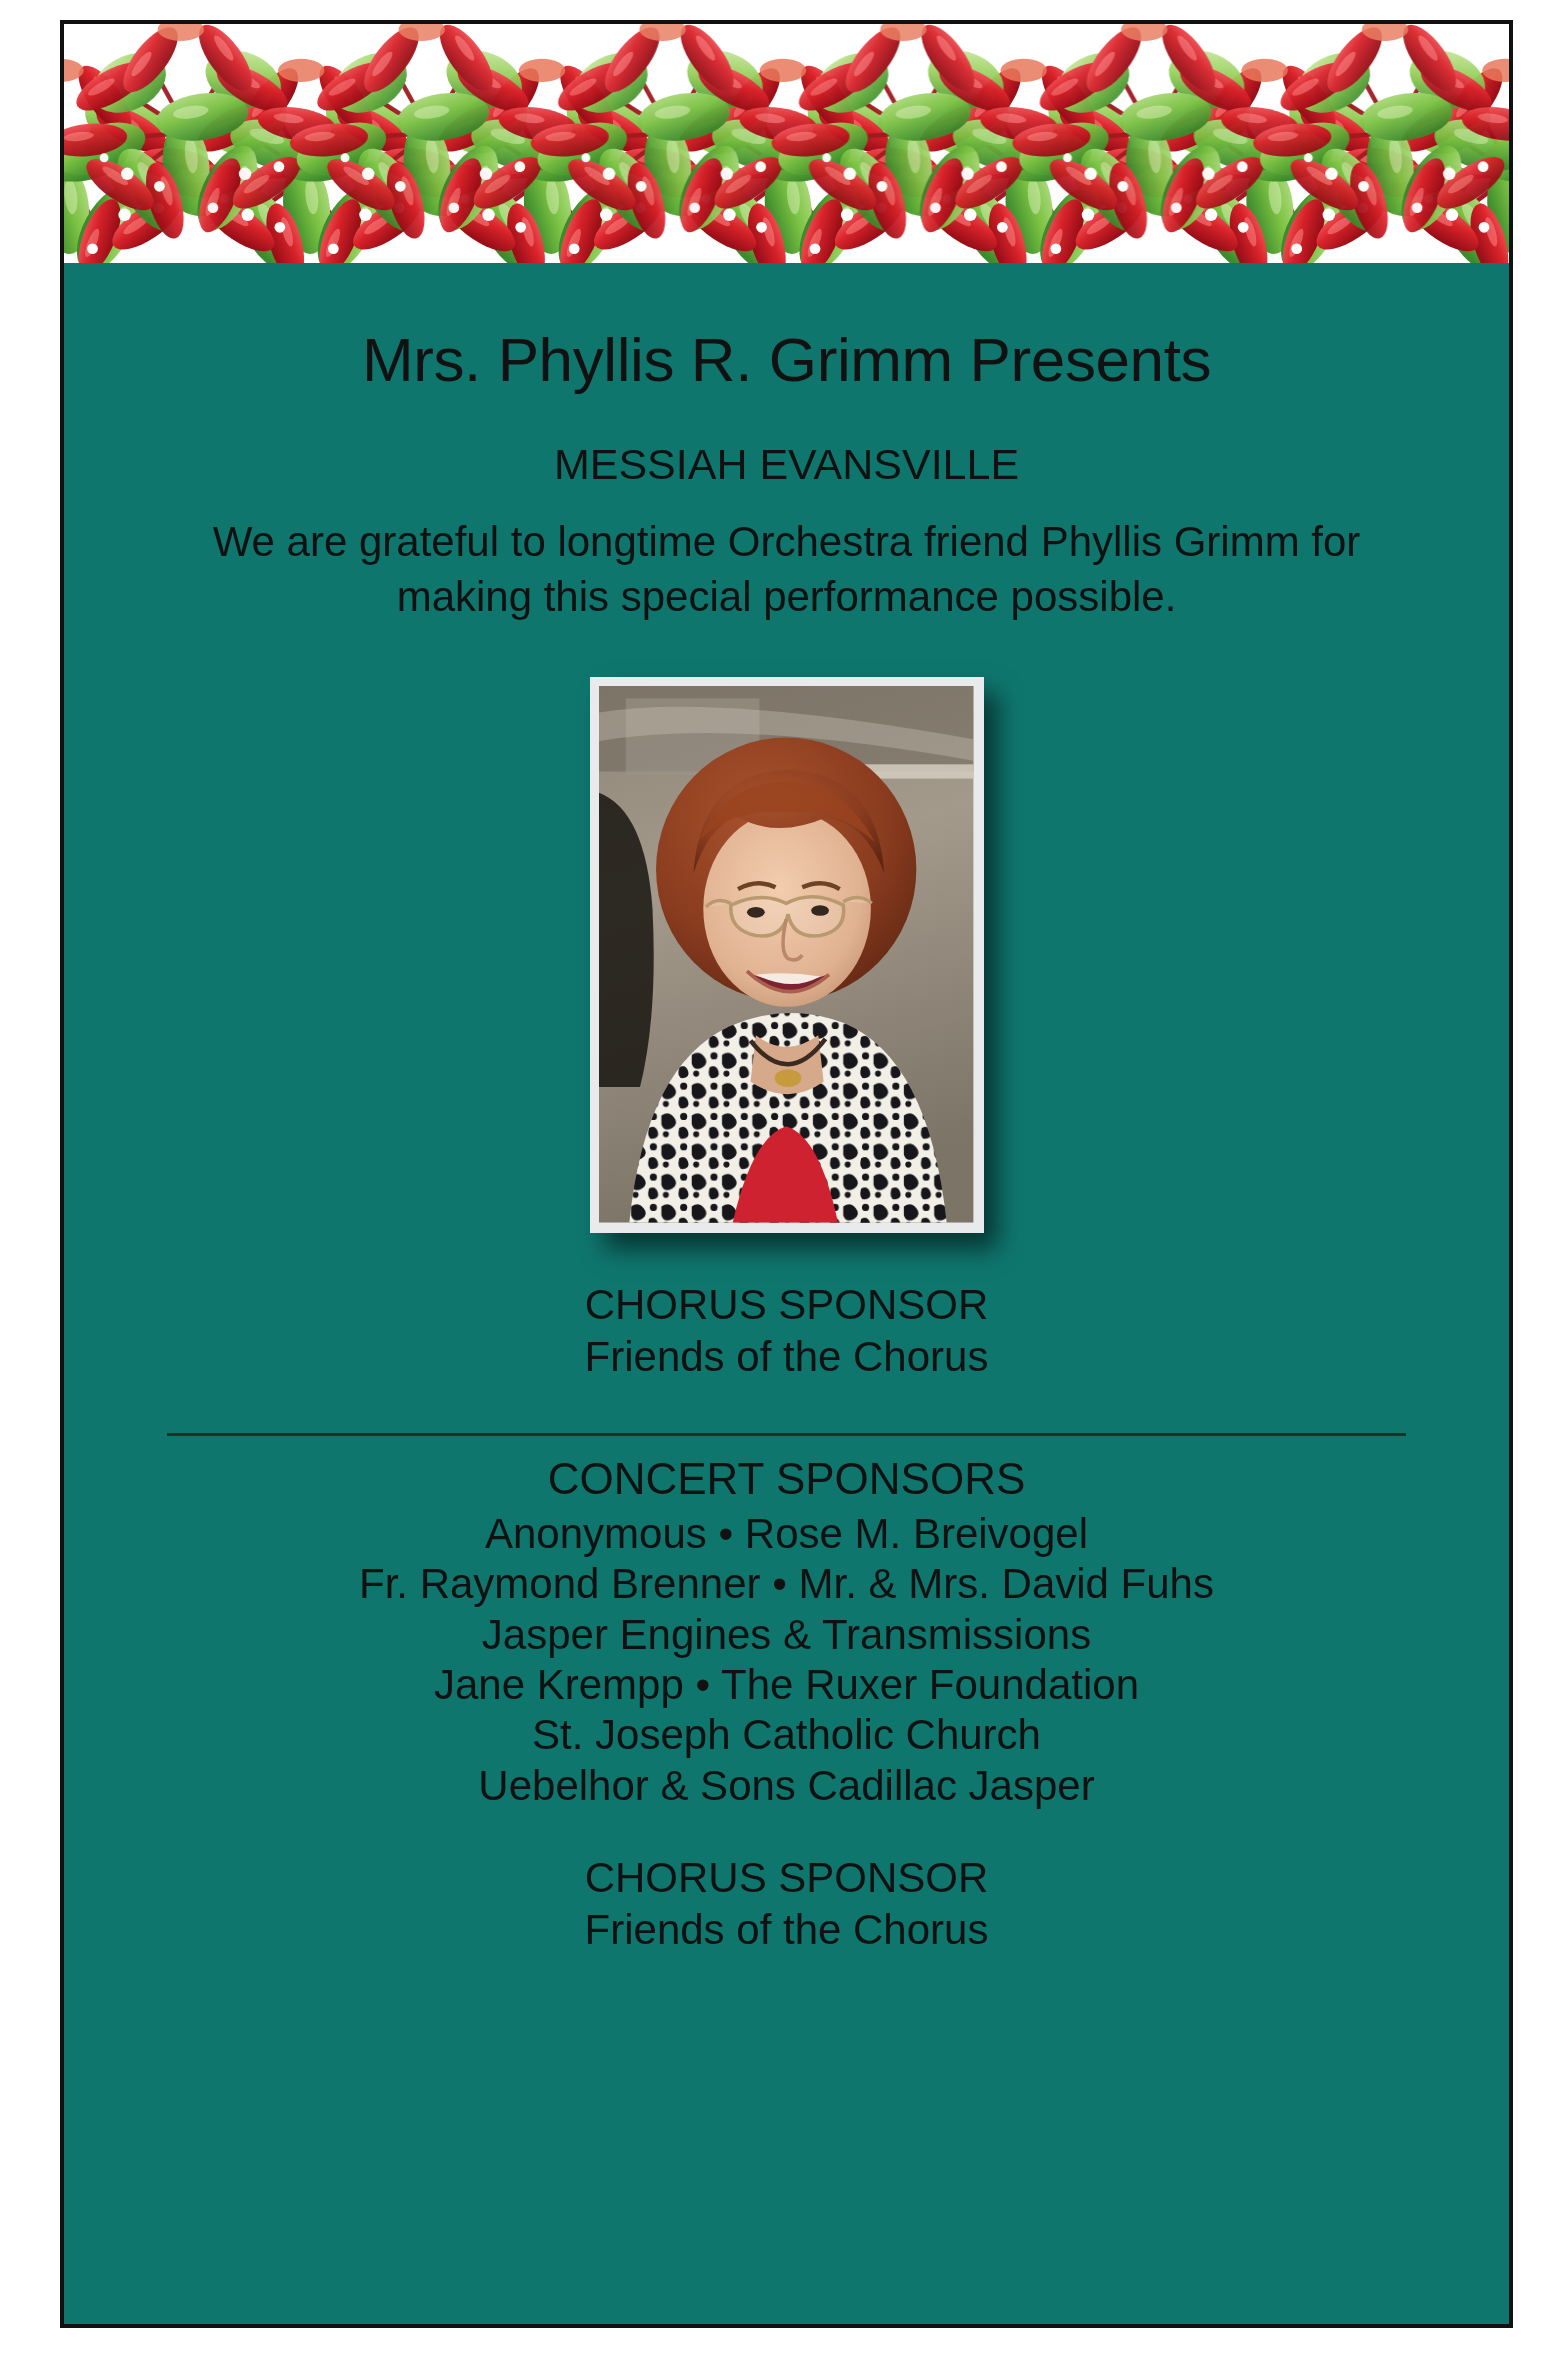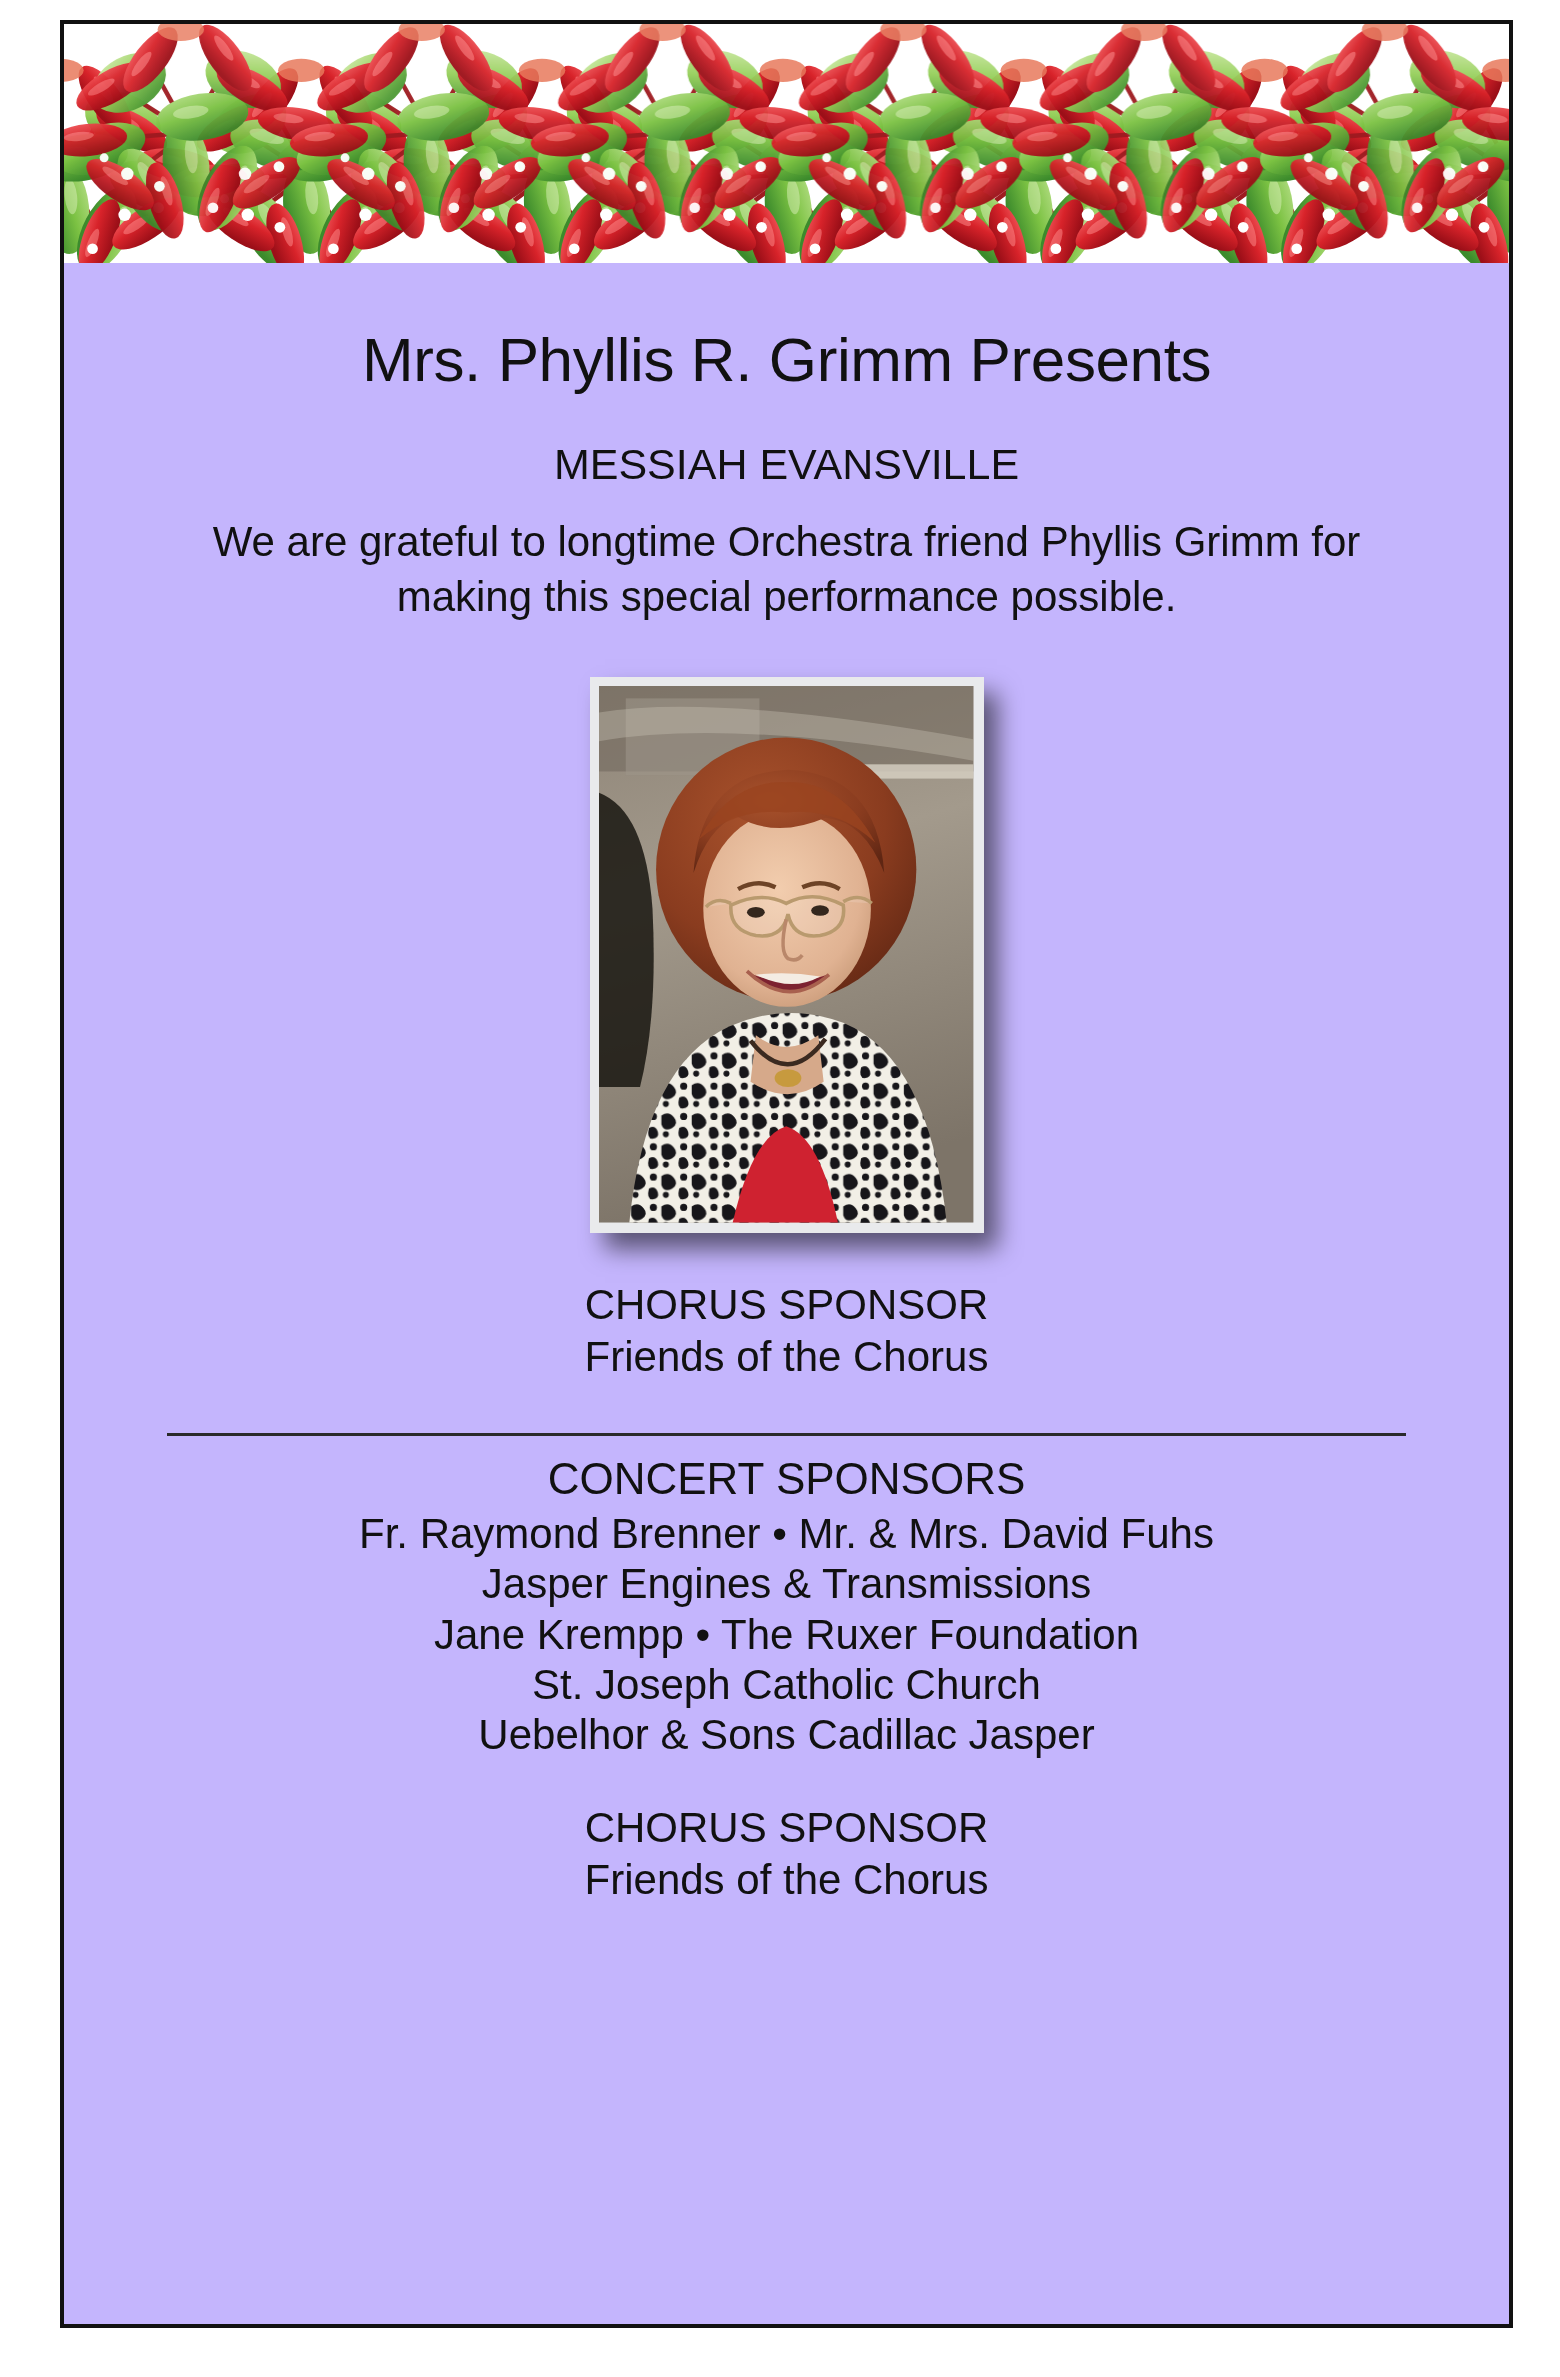--- a/index.html
+++ b/index.html
@@ -8,21 +8,21 @@
     background:#ffffff;
     font-family:"Liberation Sans", sans-serif;
     overflow:hidden;
   }
 
   #page {
     position:absolute;
     left:60px; top:19.6px;
     width:1453px; height:2308px;
     border:4.5px solid #111111;
-    background:#c4b5fd;
+    background:#0f766e;
     overflow:hidden;
     padding-left:28px;
   }
 
   
   #holly {
     position:absolute; left:0; top:0;
     width:100%; height:239px;
     overflow:hidden;
   }
@@ -330,20 +330,21 @@
 
     <div class="sponsor-head">CHORUS SPONSOR</div>
     <div class="sponsor-sub">Friends of the Chorus</div>
 
     <div id="divider"></div>
 
 
     <div class="concert-head">CONCERT SPONSORS</div>
 
     <div class="sponsor-list">
+      <div class="row">Anonymous • Rose M. Breivogel</div>
       <div class="row">Fr. Raymond Brenner • Mr. &amp; Mrs. David Fuhs</div>
       <div class="row">Jasper Engines &amp; Transmissions</div>
       <div class="row">Jane Krempp • The Ruxer Foundation</div>
       <div class="row">St. Joseph Catholic Church</div>
       <div class="row">Uebelhor &amp; Sons Cadillac Jasper</div>
     </div>
 
     <div class="chorus-block">
       <div class="row">CHORUS SPONSOR</div>
       <div class="row">Friends of the Chorus</div>

